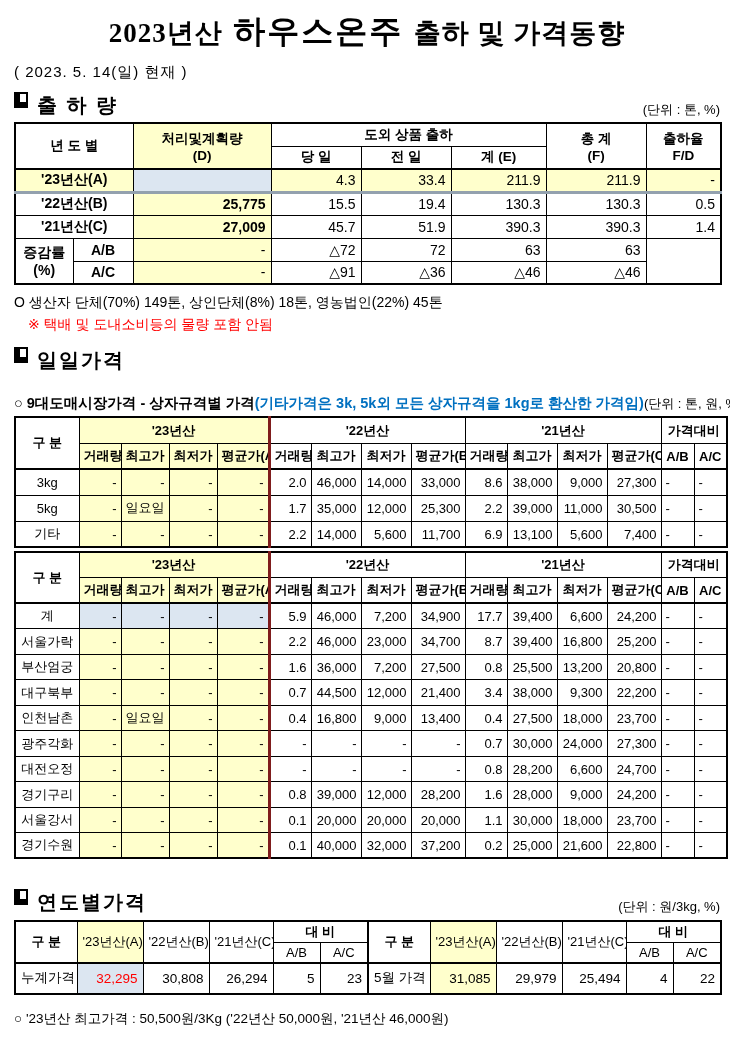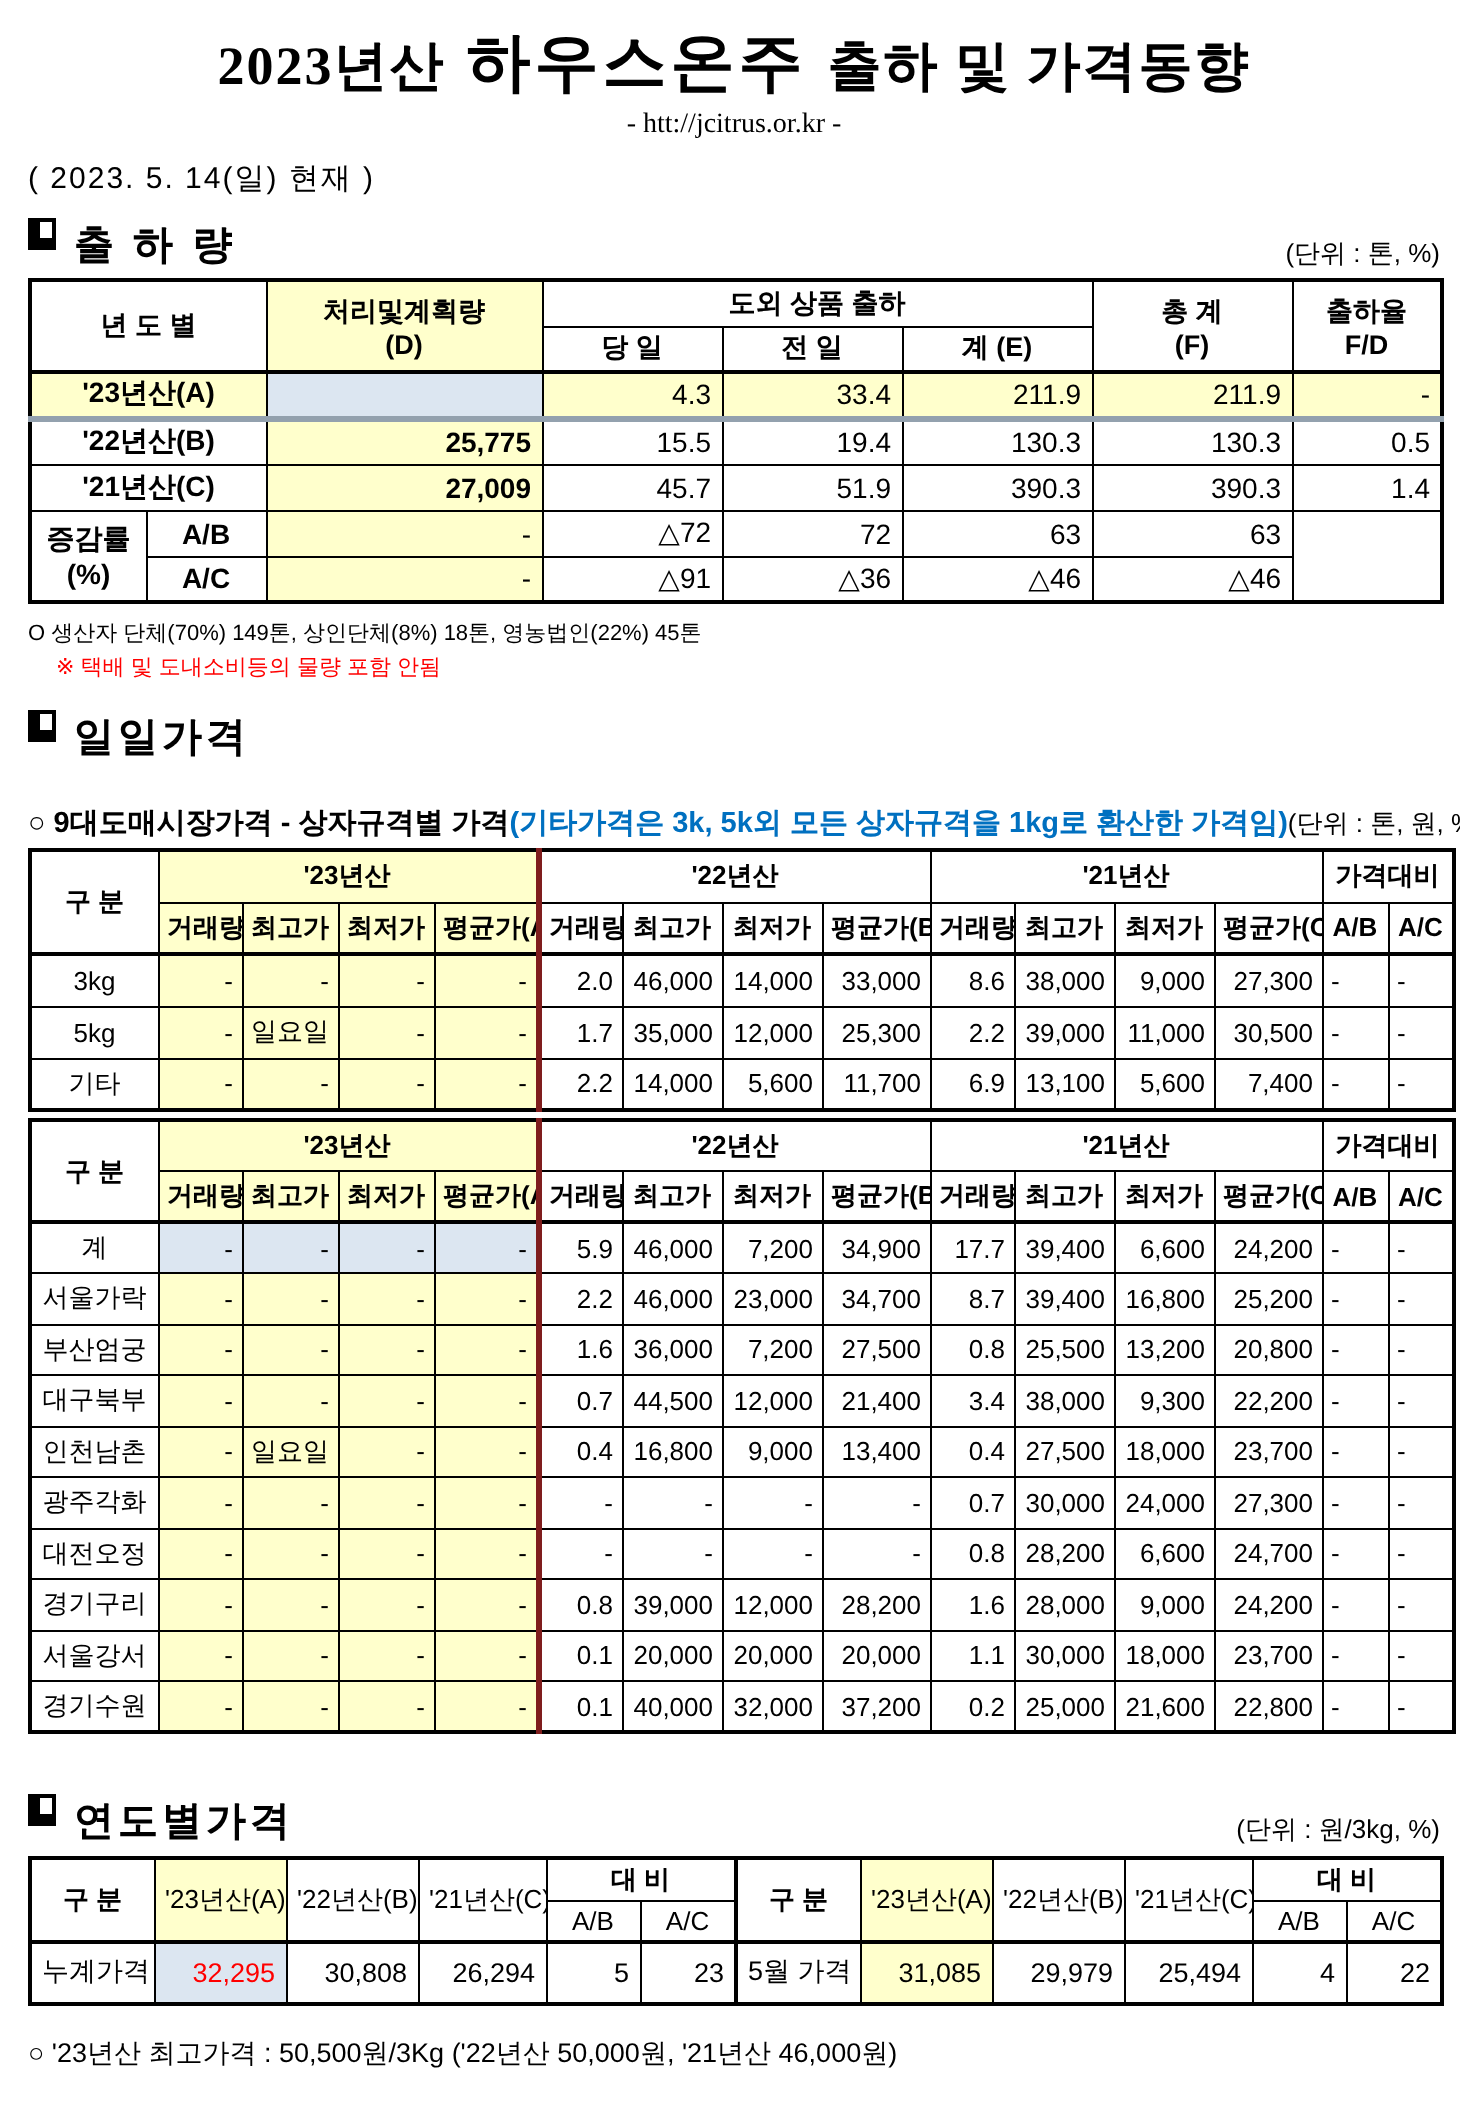--- a/index.html
+++ b/index.html
@@ -40,35 +40,34 @@
   #t1 td { height:23px; font-size:14px; }
   #t1 .hd { font-size:13.5px; font-weight:bold; }
   tr.rowA td { background:#FFFFCC; border-bottom:3px solid #93a1ae; }
   tr.rowA td.bl { background:#DCE6F1; }
   .pt td { height:26px; padding:1px 4px; }
   .pt .hd { font-weight:bold; text-align:center; font-size:13px; }
   #t3 td { height:25.5px; }
   #t4 td { height:20px; }
   #t4 .data td { height:31px; font-size:13.5px; }
   
-  .notes { margin-top:7px; font-size:11px; line-height:1.55; }
+  .notes { margin-top:7px; font-size:14px; line-height:1.55; }
   .note-red { color:#FF0000; padding-left:14px; }
   .foot-notes { margin-top:12px; font-size:13.5px; line-height:1.8; }
 </style>
 </head>
 <body>
 
 <div class="page">
 
   <div class="title-line">
     <span class="t-cal">2023년산</span>
     <span class="t-main">하우스온주</span>
     <span class="t-cal">출하 및 가격동향</span>
   </div>
-  <div class="t-url">- htt://jcitrus.or.kr -</div>
   <div class="t-date">( 2023. 5. 14(일) 현재 )</div>
 
   <div class="sec">
     <div class="sec-title">
       <span class="sq"></span>
       <span>출 하 량</span>
     </div>
     <div class="unit">(단위 : 톤, %)</div>
   </div>
 

